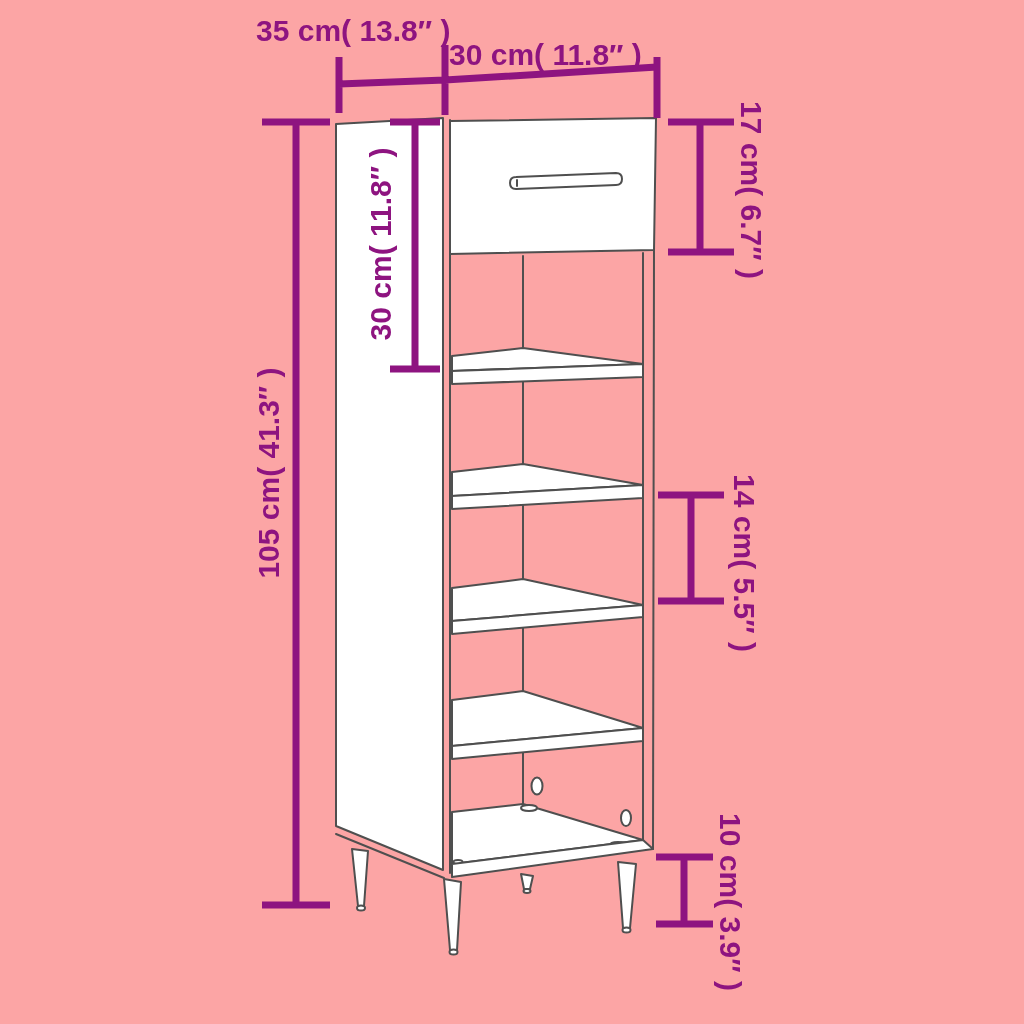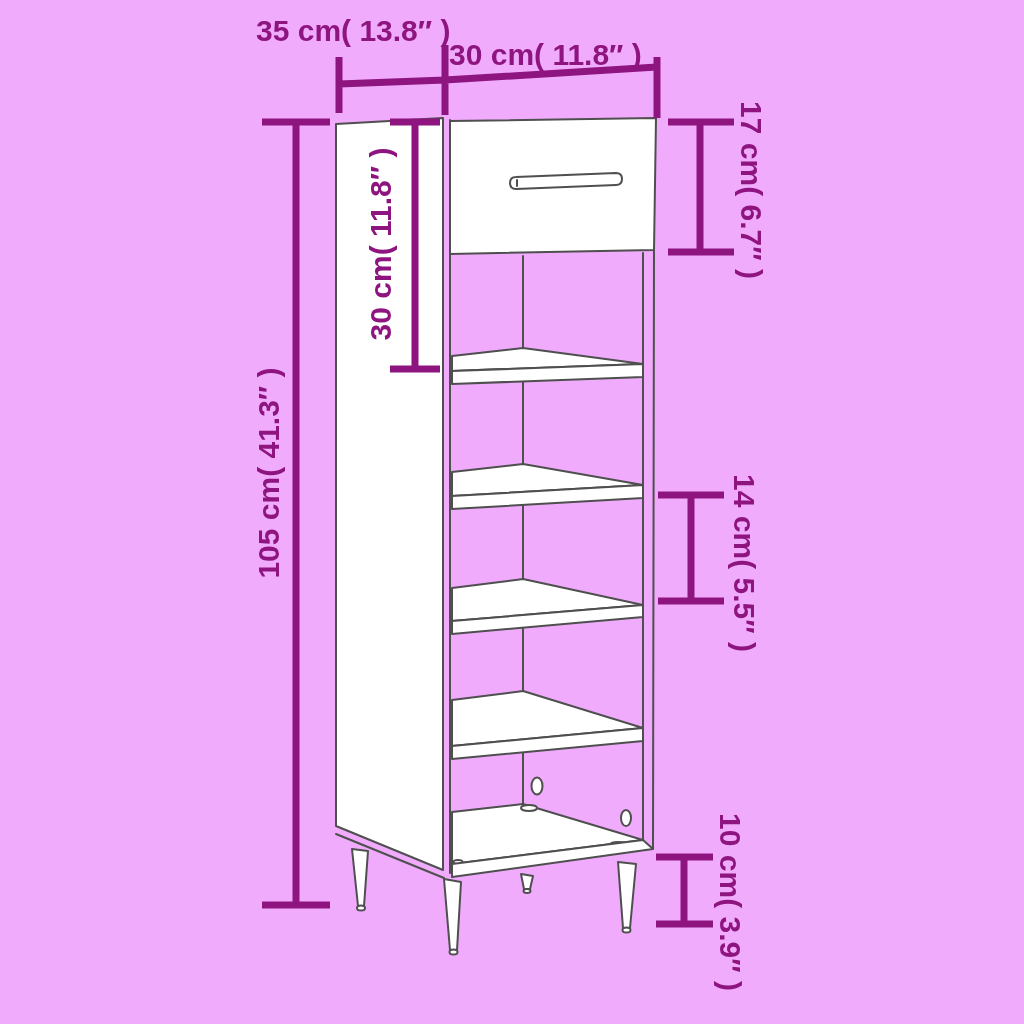--- a/index.html
+++ b/index.html
@@ -1,16 +1,16 @@
 <!DOCTYPE html>
 <html style="--accent: #8E1480; --line: #4f4f4f;"><head>
 <meta charset="utf-8">
 <style>
   html,body{margin:0;padding:0;background:#ffffff;width:1024px;height:1024px;overflow:hidden;}
-  .stage{position:relative;width:1024px;height:1024px;font-family:"Liberation Sans",sans-serif;background:#f0abfc;}
+  .stage{position:relative;width:1024px;height:1024px;font-family:"Liberation Sans",sans-serif;background:#fca5a5;}
   .stage svg{position:absolute;left:0;top:0;}
   .ink{fill:none;stroke:var(--line,#4f4f4f);stroke-width:2;stroke-linecap:round;stroke-linejoin:round;}
   .pnl{fill:#ffffff;stroke:var(--line,#4f4f4f);stroke-width:2;stroke-linejoin:round;}
   .hole{fill:#ffffff;stroke:var(--line,#4f4f4f);stroke-width:2;}
   .dim{fill:none;stroke:var(--accent,#8E1480);stroke-width:7;}
   .dimlabel{position:absolute;color:var(--accent,#8E1480);font-weight:700;font-size:30px;line-height:38px;white-space:nowrap;}
   .rot{width:300px;height:38px;text-align:center;}
   .ccw{transform:rotate(-90deg);}
   .cw{transform:rotate(90deg);}
 </style>

